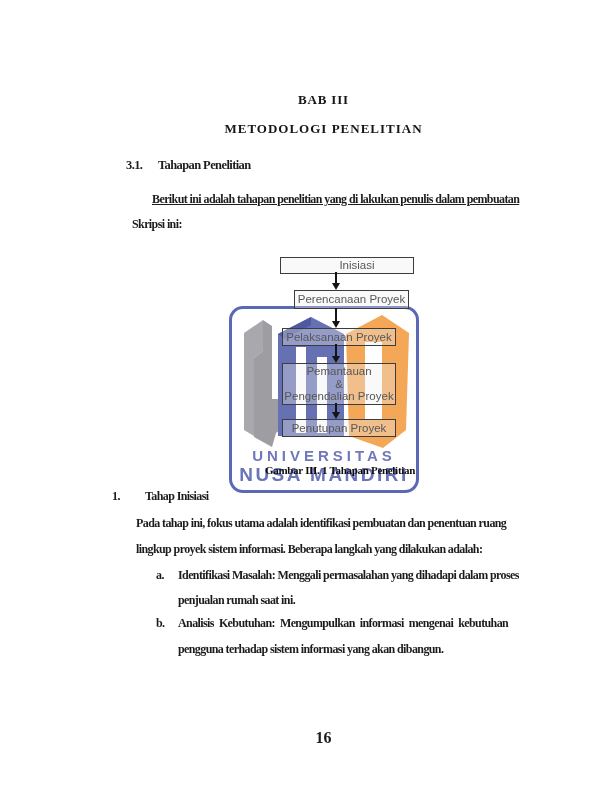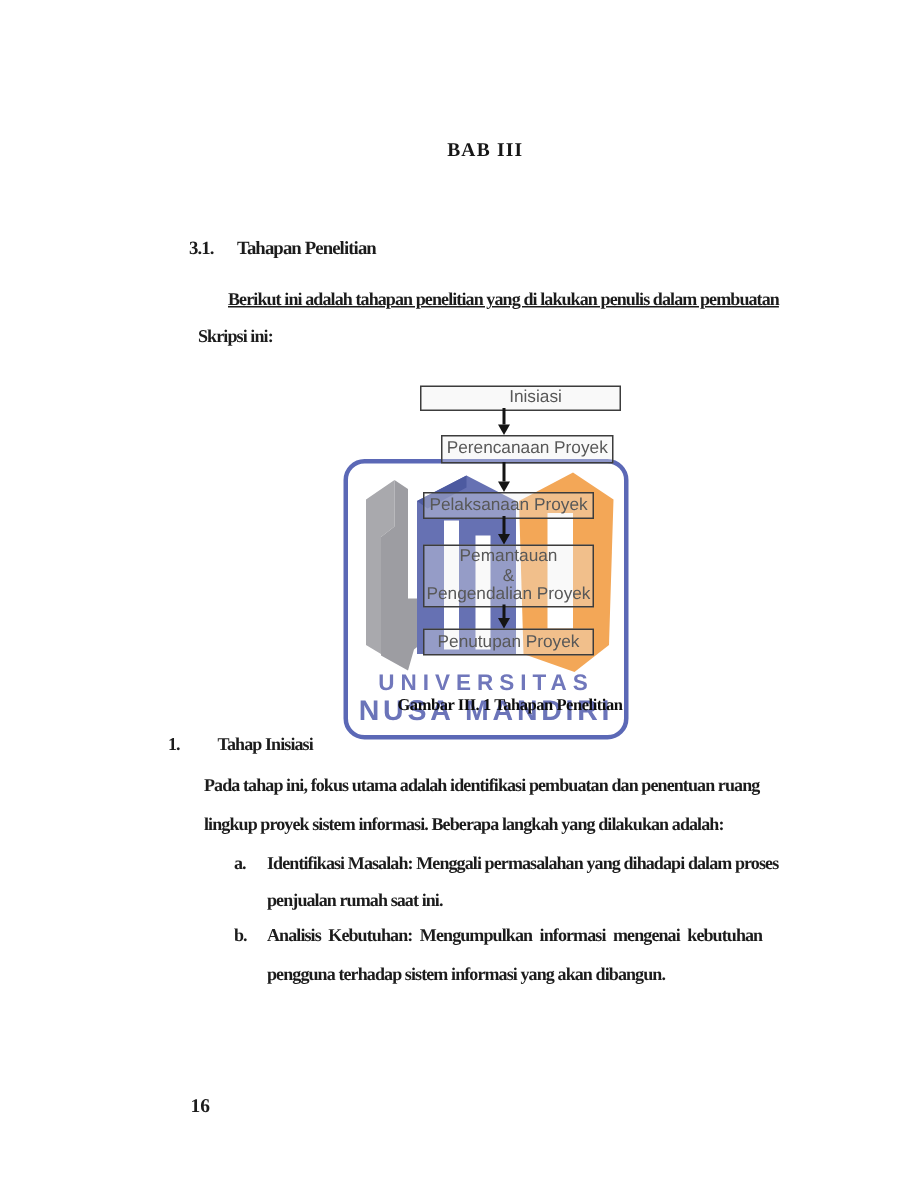--- a/index.html
+++ b/index.html
@@ -64,29 +64,30 @@
     font-size:19px;font-weight:700;letter-spacing:2.5px;
     color:#6b74b9;white-space:nowrap;
   }
   .fig-caption{
     position:absolute;left:180px;top:464px;width:320px;z-index:4;
     text-align:center;font-size:11px;font-weight:700;
     letter-spacing:-0.3px;color:#0d0d0d;white-space:nowrap;
   }
   .pagenum{
     position:absolute;left:127px;top:729px;width:393px;
-    font-size:13px;font-weight:700;color:#1c1c1c;
+    text-align:center;font-size:16px;font-weight:700;color:#1c1c1c;
   }
 </style>
 </head>
 <body>
 
 <div class="page">
 
   <div class="center-block h1" style="top:92px;">BAB III</div>
+  <div class="center-block h2" style="top:121px;">METODOLOGI PENELITIAN</div>
 
   <div class="tline" style="left:126px;top:158px;font-size:12.5px;">3.1.</div>
   <div class="tline" style="left:158px;top:158px;font-size:12.5px;">Tahapan Penelitian</div>
 
   <div class="tline" style="left:152px;top:192px;text-decoration:underline;">Berikut ini adalah tahapan penelitian yang di lakukan penulis dalam pembuatan</div>
   <div class="tline" style="left:132px;top:217px;">Skripsi ini:</div>
 
   <div class="logo-frame"></div>
 
   <svg class="logo-svg" width="191" height="188" viewBox="228 306 191 188">

